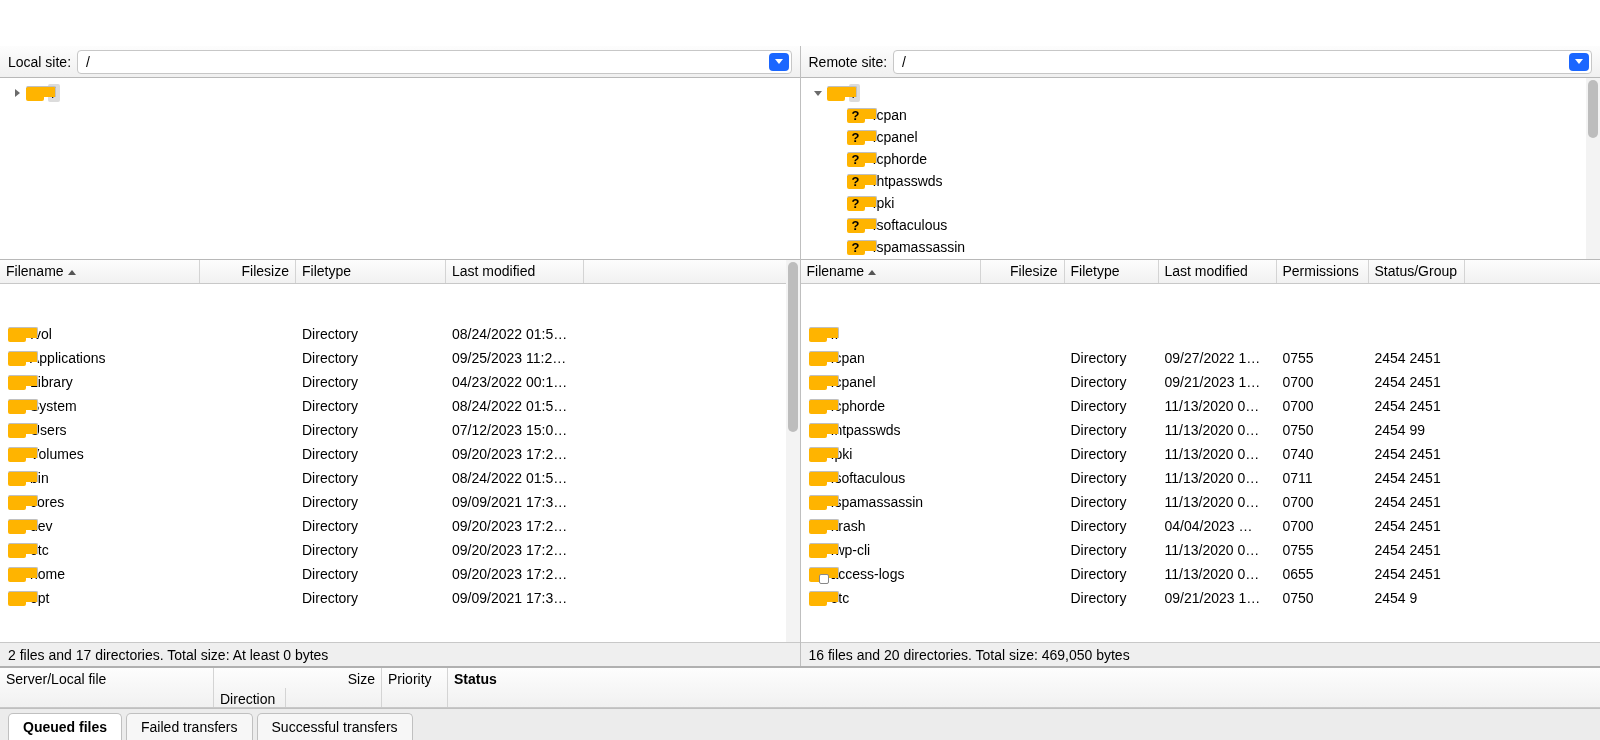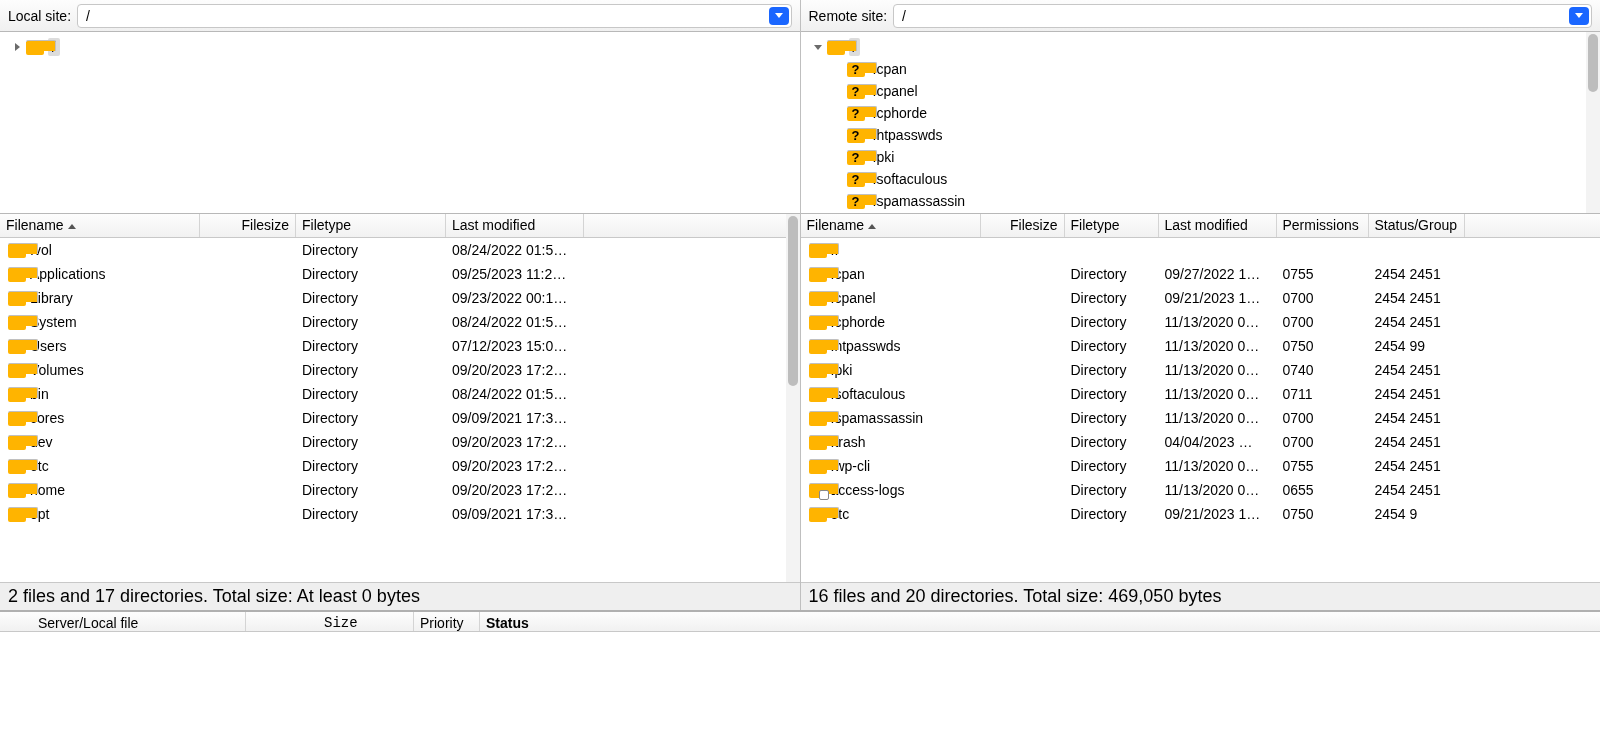--- a/index.html
+++ b/index.html
@@ -1,18 +1,18 @@
 <!DOCTYPE html>
 <html><head>
 <meta charset="utf-8">
 <style>
 html,body{margin:0;padding:0;height:100%;font-family:-apple-system,Helvetica,Arial,sans-serif;font-size:14px;color:#000;background:#fff;}
 *{box-sizing:border-box;}
 .app{display:flex;flex-direction:column;height:740px;width:1600px;overflow:hidden;}
-.panes{display:flex;flex-direction:row;height:610px;}
+.panes{display:flex;flex-direction:row;height:688px;margin-top:46px;}
 .pane{flex:1;display:flex;flex-direction:column;border-right:1px solid #bfbfbf;min-width:0;}
 .pane:last-child{border-right:none;}
 .pathbar{display:flex;align-items:center;padding:3px 8px;background:linear-gradient(#fdfdfd,#f0f0f0);border-bottom:1px solid #b8b8b8;height:32px;}
 .pathbar-label{margin-right:6px;white-space:nowrap;}
 .pathbar-field{flex:1;display:flex;align-items:center;border:1px solid #c7c7c7;border-radius:4px;background:#fff;height:24px;position:relative;padding:0 28px 0 8px;}
 .pathbar-value{flex:1;}
 .pathbar-btn{position:absolute;right:2px;top:2px;width:20px;height:18px;border-radius:4px;background:#1a66ff;display:flex;align-items:center;justify-content:center;color:#fff;}
 .chev-down{width:0;height:0;border-left:4px solid transparent;border-right:4px solid transparent;border-top:5px solid #fff;}
 .tree{flex:0 0 182px;overflow:auto;background:#fff;border-bottom:1px solid #b8b8b8;padding:4px 0;position:relative;}
 .tree-row{display:flex;align-items:center;height:22px;padding-left:10px;cursor:default;}
@@ -20,44 +20,44 @@
 .tw{width:14px;display:inline-flex;justify-content:center;align-items:center;}
 .tw-right{width:0;height:0;border-top:4px solid transparent;border-bottom:4px solid transparent;border-left:5px solid #6b6b6b;}
 .tw-down{width:0;height:0;border-left:4px solid transparent;border-right:4px solid transparent;border-top:5px solid #6b6b6b;}
 .ficon{width:18px;height:15px;margin:0 4px 0 2px;position:relative;}
 .ficon .body{position:absolute;left:0;top:2px;width:18px;height:13px;background:#ffb400;border-radius:0 2px 2px 2px;}
 .ficon .tab{position:absolute;left:0;top:0;width:8px;height:4px;background:#ffb400;border-radius:2px 2px 0 0;}
 .ficon.q::after{content:"?";position:absolute;left:0;top:1px;width:18px;text-align:center;font-weight:700;font-size:13px;color:#000;line-height:14px;}
 .ficon.link::after{content:"";position:absolute;right:-2px;bottom:-2px;width:8px;height:8px;background:#fff;border:1px solid #888;border-radius:2px;}
 .tree-label{padding:1px 4px;}
 .tree-label.sel{background:#dcdcdc;border-radius:2px;}
-.list{flex:1;display:flex;flex-direction:column;min-height:0;position:relative;}
+.list{flex:1;display:flex;flex-direction:column;min-height:0;position:relative;gap:38px;}
 .list-header{display:flex;background:linear-gradient(#fdfdfd,#f1f1f1);border-bottom:1px solid #c8c8c8;height:24px;flex:0 0 24px;}
 .col{padding:3px 6px;border-right:1px solid #d4d4d4;white-space:nowrap;overflow:hidden;text-overflow:ellipsis;}
 .col:last-child{border-right:none;font-weight:bold;}
 .sort-ind{display:inline-block;margin-left:4px;width:0;height:0;border-left:4px solid transparent;border-right:4px solid transparent;border-bottom:5px solid #555;vertical-align:middle;}
 .list-body{flex:1;overflow-y:auto;overflow-x:hidden;}
 .row{display:flex;height:24px;align-items:center;}
 .cell{padding:2px 6px;white-space:nowrap;overflow:hidden;text-overflow:ellipsis;}
 .cell.fn{display:flex;align-items:center;}
-.status{flex:0 0 24px;background:#efefef;border-top:1px solid #c8c8c8;padding:3px 8px;font-size:18px;display:flex;align-items:center;}
+.status{flex:0 0 24px;background:#efefef;border-top:1px solid #c8c8c8;padding:3px 8px;font-size:14px;display:flex;align-items:center;}
 .side-scroll{position:absolute;right:0;top:0;bottom:0;width:14px;background:#f3f3f3;}
 .side-thumb{position:absolute;right:2px;width:10px;background:#bdbdbd;border-radius:5px;}
 .queue{display:flex;flex-direction:column;border-top:2px solid #b0b0b0;}
-.queue-header{display:flex;background:linear-gradient(#fdfdfd,#f1f1f1);border-bottom:1px solid #c8c8c8;height:20px;padding-left:32px;}
+.queue-header{display:flex;background:linear-gradient(#fdfdfd,#f1f1f1);border-bottom:1px solid #c8c8c8;height:40px;}
 .queue-body{flex:1;background:#fff;}
 .tabs{display:flex;background:#ececec;border-top:1px solid #c0c0c0;padding:4px 8px 0 8px;height:34px;}
 .tab{padding:5px 14px;border:1px solid #c0c0c0;border-bottom:none;border-radius:5px 5px 0 0;background:#f7f7f7;margin-right:4px;font-size:14px;cursor:default;}
 .tab.active{background:#fff;font-weight:600;}
 
 .L .c-fn{width:200px;} .L .c-sz{width:96px;text-align:right;} .L .c-ft{width:150px;} .L .c-lm{width:138px;} .L .c-pad{flex:1;}
 
 .R .c-fn{width:180px;} .R .c-sz{width:84px;text-align:right;} .R .c-ft{width:94px;} .R .c-lm{width:118px;} .R .c-pm{width:92px;} .R .c-og{width:96px;} .R .c-pad{flex:1;}
 
-.Q .q-sf{width:214px;} .Q .q-dir{width:72px;margin-top:20px;} .Q .q-rf{width:214px;} .Q .q-sz{width:96px;text-align:left;font-family:Liberation Mono, monospace;} .Q .q-pr{width:66px;} .Q .q-st{flex:1;}
+.Q .q-sf{width:214px;} .Q .q-dir{width:72px;margin-top:20px;} .Q .q-rf{width:214px;} .Q .q-sz{width:96px;text-align:right;} .Q .q-pr{width:66px;} .Q .q-st{flex:1;}
 </style>
 </head>
 <body>
 
 <div class="app">
 
   <div class="panes">
 
     <div class="pane L">
       <div class="pathbar">
@@ -120,21 +120,21 @@
             <div class="row">
               <div class="cell fn c-fn">
                 <span class="ficon">
                   <span class="tab"></span>
                   <span class="body"></span>
                 </span>
                 <span>Library</span>
               </div>
               <div class="cell c-sz"></div>
               <div class="cell c-ft">Directory</div>
-              <div class="cell c-lm">09/23/2022 00:1…</div>
+              <div class="cell c-lm">04/23/2022 00:1…</div>
               <div class="cell c-pad"></div>
             </div>
             <div class="row">
               <div class="cell fn c-fn">
                 <span class="ficon">
                   <span class="tab"></span>
                   <span class="body"></span>
                 </span>
                 <span>System</span>
               </div>
@@ -546,14 +546,19 @@
     <div class="queue-header">
       <div class="col q-sf">Server/Local file</div>
       <div class="col q-dir">Direction</div>
       <div class="col q-sz">Size</div>
       <div class="col q-pr">Priority</div>
       <div class="col q-st">Status</div>
     </div>
     <div class="queue-body"></div>
   </div>
 
+  <div class="tabs">
+    <div class="tab active">Queued files</div>
+    <div class="tab">Failed transfers</div>
+    <div class="tab">Successful transfers</div>
+  </div>
 
 </div>
 
 </body></html>

